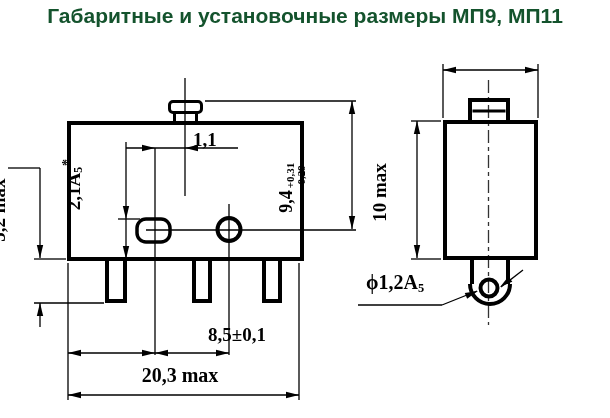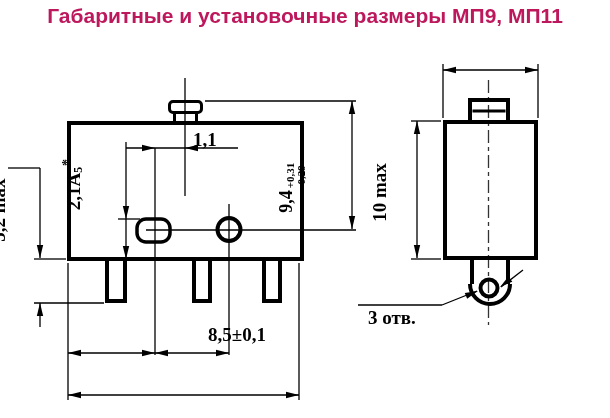--- a/index.html
+++ b/index.html
@@ -3,21 +3,21 @@
 <meta charset="utf-8">
 <style>
   html,body { margin:0; padding:0; background:#ffffff; }
   .canvas {
     position:relative; width:610px; height:418px; background:#ffffff;
     font-family:"Liberation Serif", serif; color:#000; overflow:hidden;
   }
   .title {
     position:absolute; left:0; top:4px; width:610px; text-align:center;
     font-family:"Liberation Sans", sans-serif; font-weight:600; font-size:21px;
-    letter-spacing:0; color:#be185d;
+    letter-spacing:0; color:#14532d;
   }
   svg.draw { position:absolute; left:0; top:0; }
   .dim-label {
     position:absolute; font-family:"Liberation Serif", serif;
     font-weight:bold; font-size:19px; white-space:nowrap; line-height:1.15; color:#000;
   }
   .dim-label.lg { font-size:20px; }
   .dim-label.ctr { text-align:center; }
   .rot { transform-origin:0 100%; transform:rotate(-90deg); }
   .sub { font-size:0.62em; vertical-align:-0.25em; }
@@ -180,20 +180,23 @@
         <span>+0,31</span>
         <span>-0,29</span>
       </span>
   </div>
 
   <div class="dim-label rot" style="left:10px; top:220px;">5,2 max</div>
 
 
   <div class="dim-label ctr" style="left:155px; top:324px; width:76px;margin-left:44px;">8,5±0,1</div>
 
+  <div class="dim-label lg ctr" style="left:118px; top:364px; width:124px;">20,3 max</div>
 
 
   <div class="dim-label rot" style="left:391px; top:200px;">10 max</div>
 
-
-  <div class="dim-label" style="left:368px; top:307px;">3 отв.</div>
+  <div class="dim-label lg" style="left:366px; top:271px;">
+    <span>ϕ1,2A</span><span class="sub">5</span>
+  </div>
+
 
 </div>
 
 </body></html>

